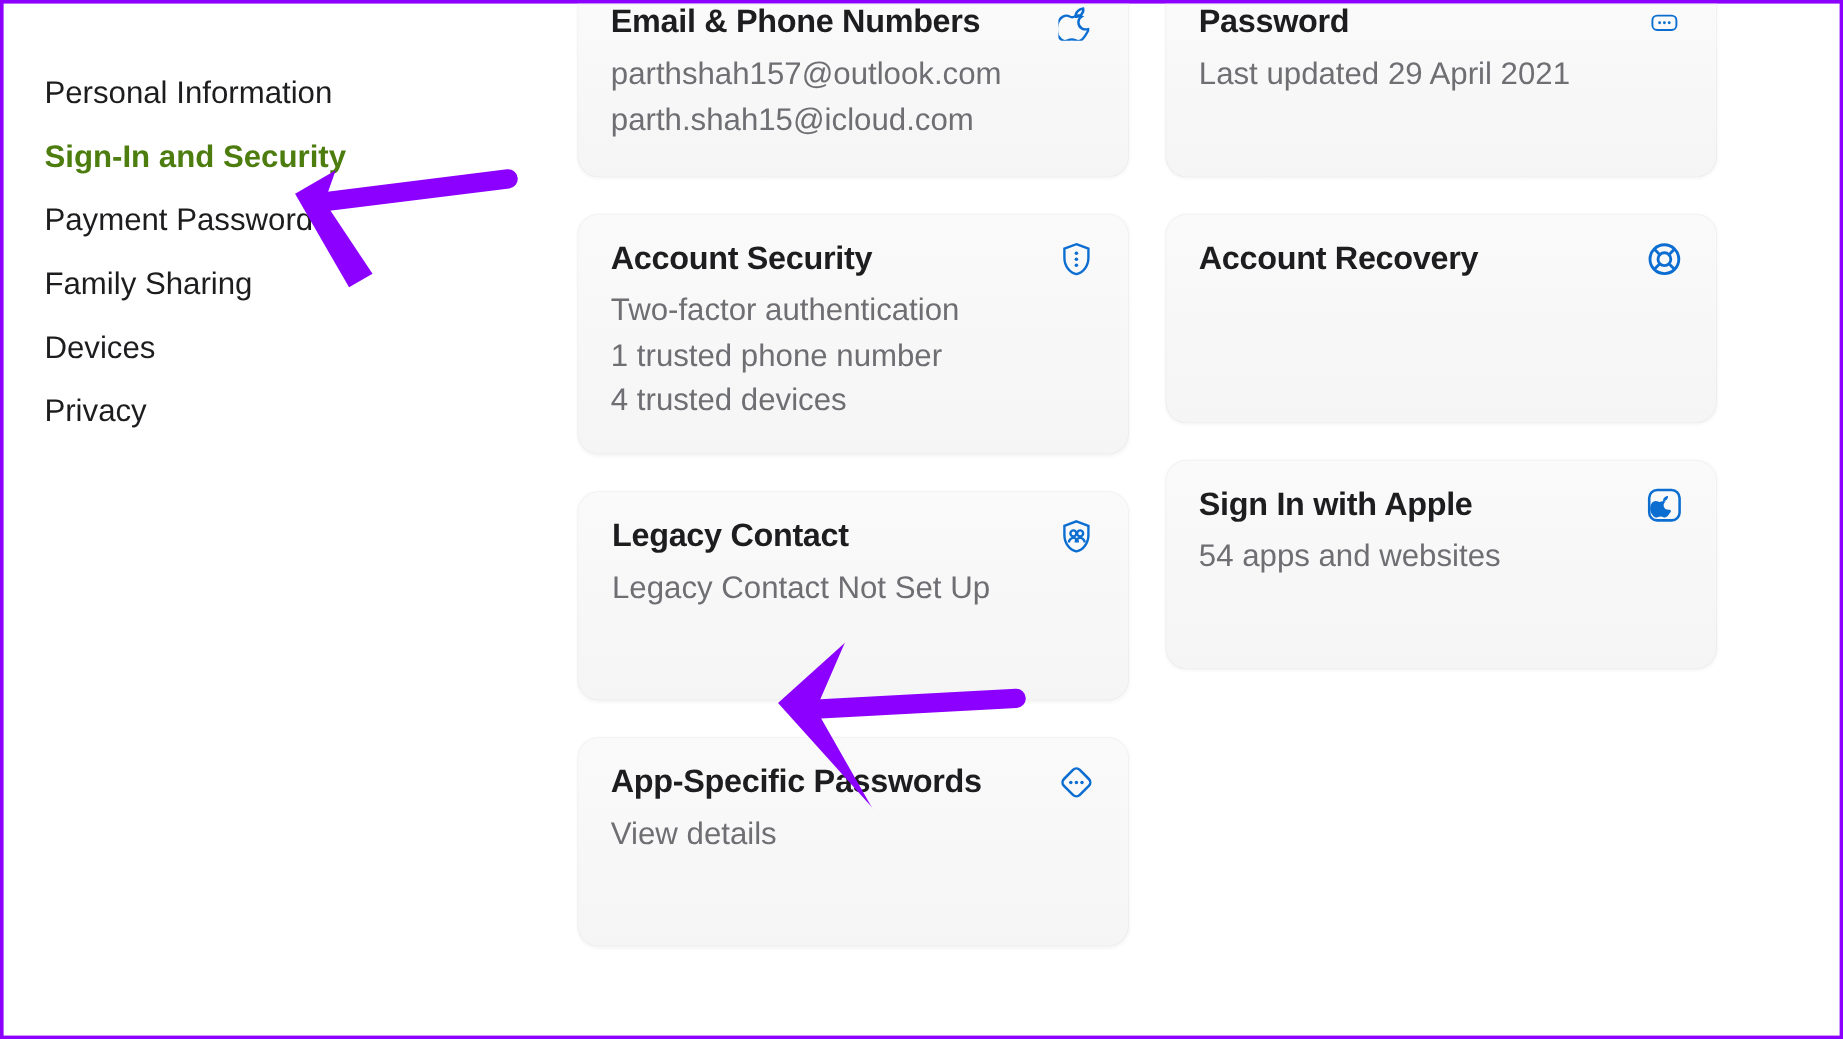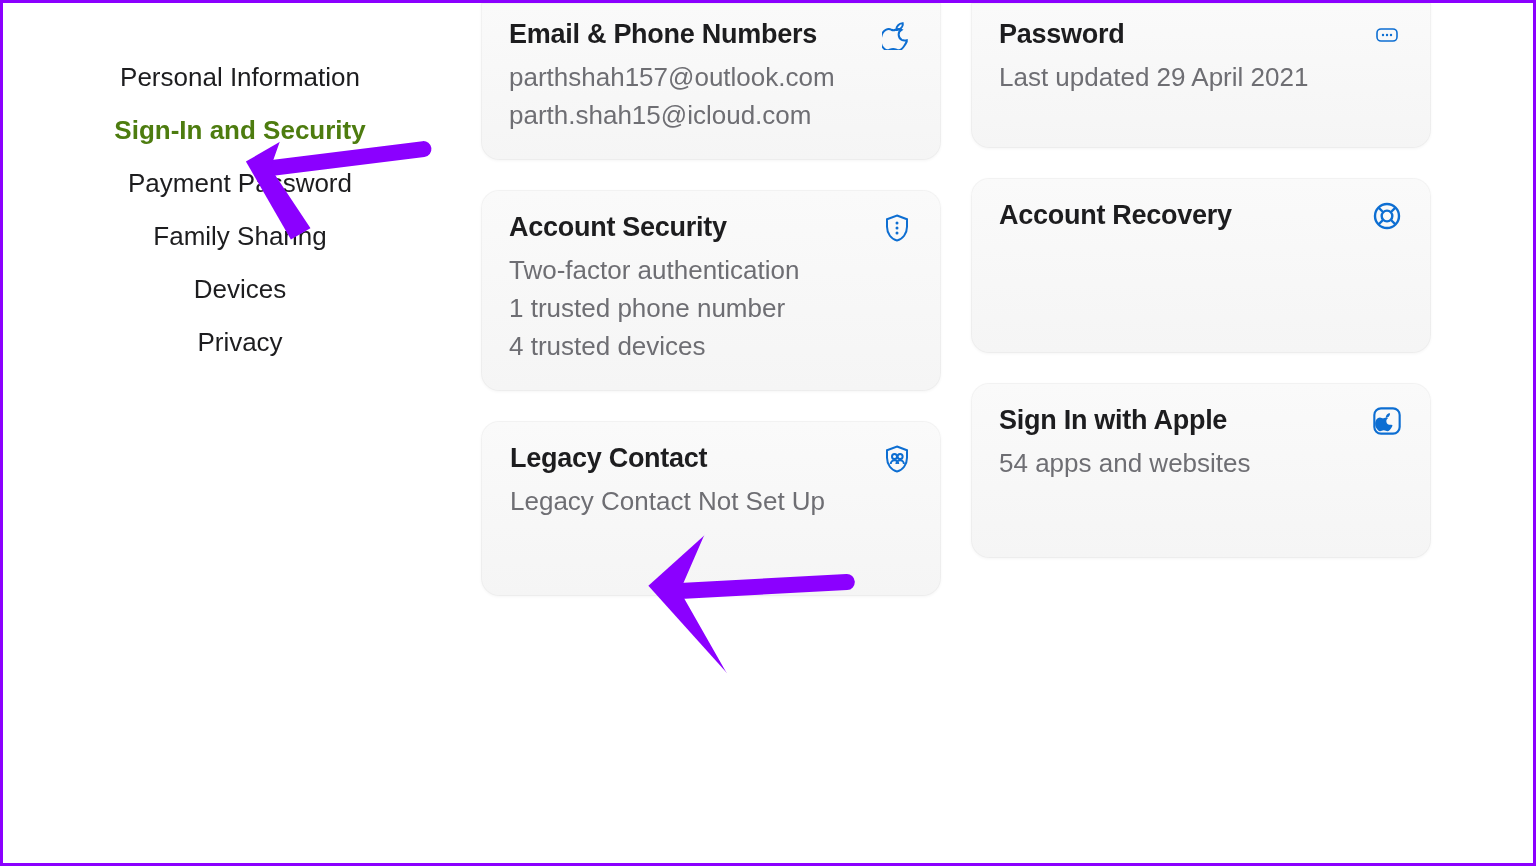--- a/index.html
+++ b/index.html
@@ -8,21 +8,20 @@
       font-family: -apple-system, BlinkMacSystemFont, "SF Pro Text", "Helvetica Neue", Arial, sans-serif;
       background: #fff;
       border: 3px solid #8b00ff;
       position: relative;
     }
     .layout { display: flex; height: 100%; }
     .sidebar {
       width: 440px;
       padding: 48px 0 0 34px;
       flex-shrink: 0;
-      text-align: center;
     }
     .sidebar-item {
       font-size: 26px;
       color: #1d1d1f;
       padding: 11px 0;
       cursor: pointer;
       font-weight: 400;
     }
     .sidebar-item.active {
       color: #4d7c0f;
@@ -39,21 +38,21 @@
       background: linear-gradient(to bottom, #fafafa, #f5f5f5);
       border-radius: 18px;
       padding: 22px 28px 26px 28px;
       box-shadow: 0 1px 3px rgba(0,0,0,0.04), inset 0 0 0 1px rgba(0,0,0,0.03);
       cursor: pointer;
       min-height: 145px;
     }
     .card.trim-top {
       border-top-left-radius: 0;
       border-top-right-radius: 0;
-      padding-top: 16px;
+      padding-top: 0;
     }
     .card-header {
       display: flex;
       align-items: flex-start;
       justify-content: space-between;
       margin-bottom: 8px;
     }
     .card-title {
       font-size: 27px;
       font-weight: 700;
@@ -134,20 +133,36 @@
               <path d="M7 16c0-1.5 1.3-3 3-3s3 1.5 3 3"></path>
               <path d="M11.5 16c0-1.5 1.3-3 3-3s3 1.5 3 3"></path>
             </svg>
           </div>
         </div>
         <div class="card-body">
           <div>Legacy Contact Not Set Up</div>
         </div>
       </div>
 
+      <div class="card" style="min-height:175px;">
+        <div class="card-header">
+          <div class="card-title">App-Specific Passwords</div>
+          <div class="icon">
+            <svg viewBox="0 0 24 24" width="32" height="32" fill="none" stroke="#0d6ed2" stroke-width="1.6">
+              <rect x="5" y="5" width="14" height="14" rx="3" transform="rotate(45 12 12)"></rect>
+              <circle cx="8.5" cy="12" r="1.1" fill="#0d6ed2" stroke="none"></circle>
+              <circle cx="12" cy="12" r="1.1" fill="#0d6ed2" stroke="none"></circle>
+              <circle cx="15.5" cy="12" r="1.1" fill="#0d6ed2" stroke="none"></circle>
+            </svg>
+          </div>
+        </div>
+        <div class="card-body">
+          <div>View details</div>
+        </div>
+      </div>
 
     </div>
 
     <div class="col">
 
       <div class="card trim-top">
         <div class="card-header">
           <div class="card-title">Password</div>
           <div class="icon">
             <svg viewBox="0 0 24 24" width="32" height="24" fill="none" stroke="#0d6ed2" stroke-width="1.6">

